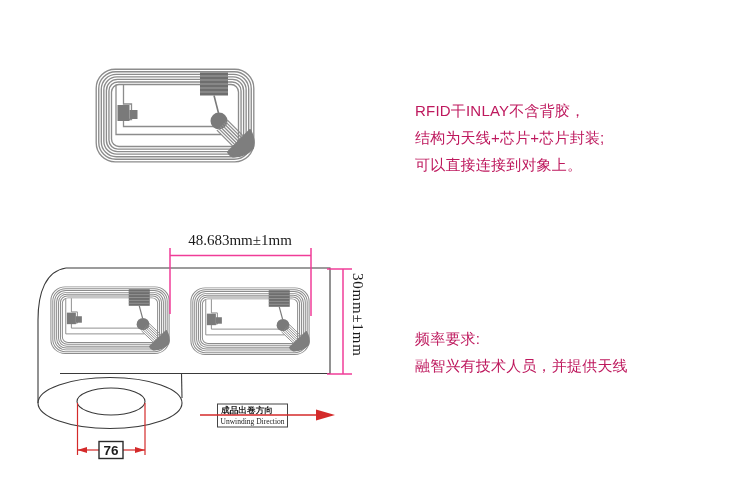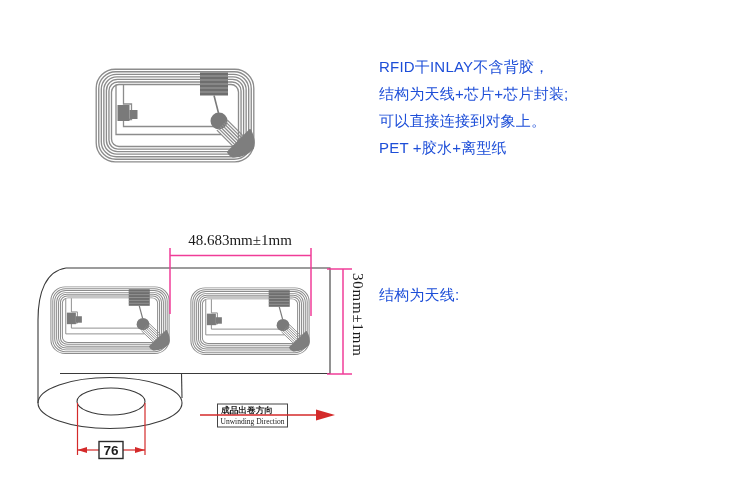--- a/index.html
+++ b/index.html
@@ -2,22 +2,22 @@
 <html><head>
 <meta charset="utf-8">
 <style>
   html,body{margin:0;padding:0;}
   body{
     width:750px;height:502px;background:#ffffff;position:relative;overflow:hidden;
     font-family:"Liberation Sans","DejaVu Sans",sans-serif;
   }
   #diagram{position:absolute;left:0;top:0;}
   .textblock{
-    position:absolute;left:379px;color:#1d4ed8;font-size:15px;line-height:27px;
-    white-space:nowrap;letter-spacing:0.2px;
+    position:absolute;left:415px;color:#be185d;font-size:15px;line-height:27px;
+    white-space:nowrap;letter-spacing:0.2px;margin-top:44px;
   }
   #desc-block{top:53px;}
   #freq-block{top:281px;}
   .dim-label{
     font-family:"Liberation Serif","DejaVu Serif",serif;font-size:15px;fill:#1a1a1a;
   }
   .unwind-cn{font-family:"Liberation Sans","DejaVu Sans",sans-serif;font-size:8.5px;fill:#1a1a1a;font-weight:bold;}
   .unwind-en{font-family:"Liberation Serif","DejaVu Serif",serif;font-size:8.8px;fill:#1a1a1a;}
   .core-label{font-family:"Liberation Sans","DejaVu Sans",sans-serif;font-size:13.5px;font-weight:600;fill:#1c1c1c;}
 </style>
@@ -116,18 +116,18 @@
     <polygon points="316,409.5 335,415 316,420.5" fill="#d42a2a"></polygon>
     <text class="unwind-cn" x="221" y="413" textLength="52" lengthAdjust="spacingAndGlyphs">成品出卷方向</text>
     <text class="unwind-en" x="220.5" y="423.5" textLength="64" lengthAdjust="spacingAndGlyphs">Unwinding Direction</text>
   </g>
 </svg>
 
 <div id="desc-block" class="textblock">
   <div>RFID干INLAY不含背胶，</div>
   <div>结构为天线+芯片+芯片封装;</div>
   <div>可以直接连接到对象上。</div>
-  <div>PET +胶水+离型纸</div>
 </div>
 
 <div id="freq-block" class="textblock">
-  <div>结构为天线:</div>
+  <div>频率要求:</div>
+  <div>融智兴有技术人员，并提供天线</div>
 </div>
 
 </body></html>

